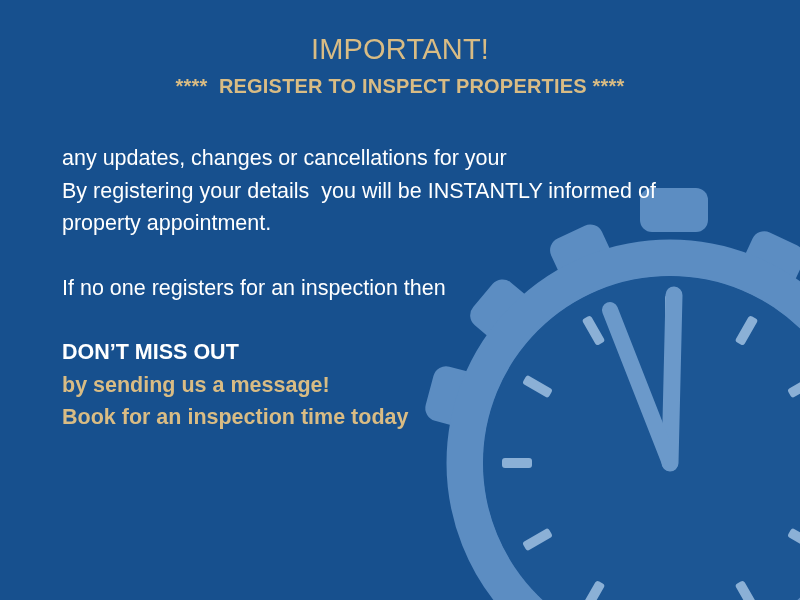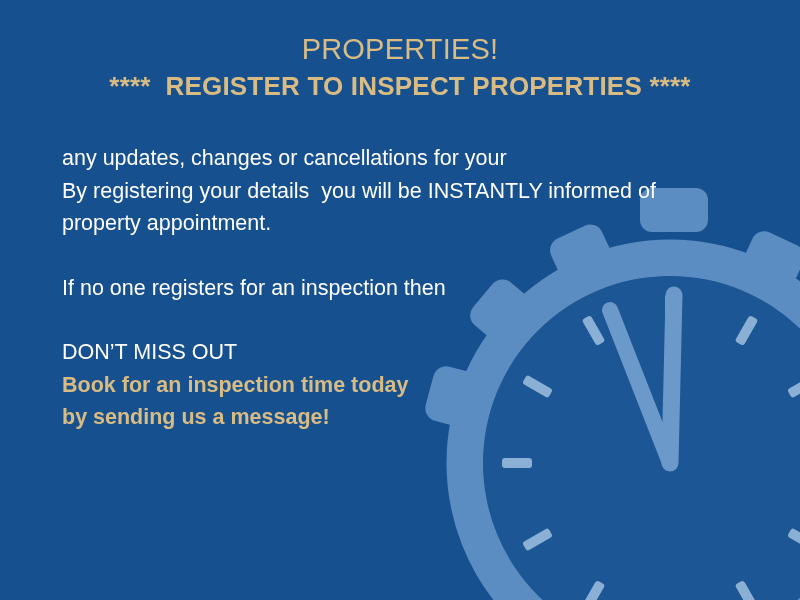--- a/index.html
+++ b/index.html
@@ -52,21 +52,21 @@
   .headline-1 {
     color: #D9BC84;
     font-size: 29px;
     line-height: 38px;
     font-weight: normal;
     letter-spacing: 0.2px;
   }
 
   .headline-2 {
     color: #D9BC84;
-    font-size: 26px;
+    font-size: 20px;
     line-height: 36px;
     font-weight: bold;
     letter-spacing: 0.2px;
     white-space: pre;
   }
 
   .body-block {
     position: absolute;
     left: 62px;
     top: 142px;
@@ -84,21 +84,21 @@
     display: block;
     white-space: pre;
   }
 
   .spacer-sm { height: 32px; }
 
   .cta-line-plain {
     color: #FFFFFF;
     font-size: 21.5px;
     line-height: 32.5px;
-    font-weight: normal;
+    font-weight: bold;
     white-space: pre;
     display: block;
   }
 
   .cta-line-gold {
     color: #D9BC84;
     font-size: 21.5px;
     line-height: 32.5px;
     font-weight: bold;
     white-space: pre;
@@ -155,21 +155,21 @@
 
       <line x1="670" y1="463" x2="674" y2="295" stroke="#6B99CA" stroke-width="17" stroke-linecap="round"></line>
 
       <line x1="670" y1="463" x2="610" y2="310" stroke="#6B99CA" stroke-width="16" stroke-linecap="round"></line>
     </g>
   </svg>
 
   <div id="content">
 
     <div class="headline-block">
-      <div class="headline-1">PROPERTIES!</div>
+      <div class="headline-1">IMPORTANT!</div>
       <div class="headline-2">****  REGISTER TO INSPECT PROPERTIES ****</div>
     </div>
 
     <div class="body-block">
 
       <div class="para">
         <span class="ln">any updates, changes or cancellations for your</span>
         <span class="ln">By registering your details  you will be INSTANTLY informed of</span>
         <span class="ln">property appointment.</span>
       </div>
@@ -177,20 +177,20 @@
       <div class="spacer-sm"></div>
 
       <div class="para">
         <span class="ln">If no one registers for an inspection then</span>
       </div>
 
       <div class="spacer-sm"></div>
 
       <div class="para">
         <span class="cta-line-plain">DON’T MISS OUT</span>
+        <span class="cta-line-gold">by sending us a message!</span>
         <span class="cta-line-gold">Book for an inspection time today</span>
-        <span class="cta-line-gold">by sending us a message!</span>
       </div>
 
     </div>
   </div>
 
 </div>
 
 </body></html>

